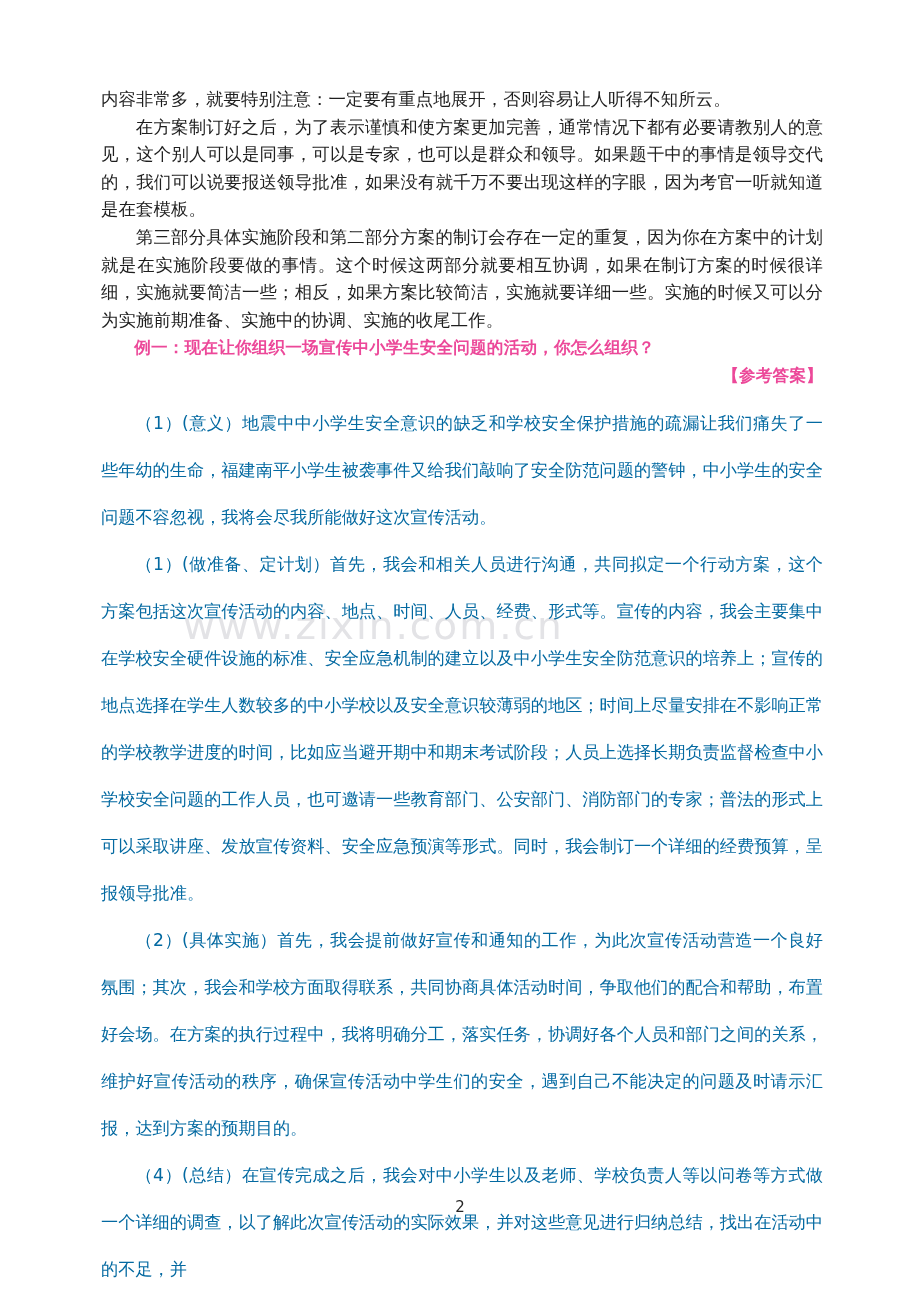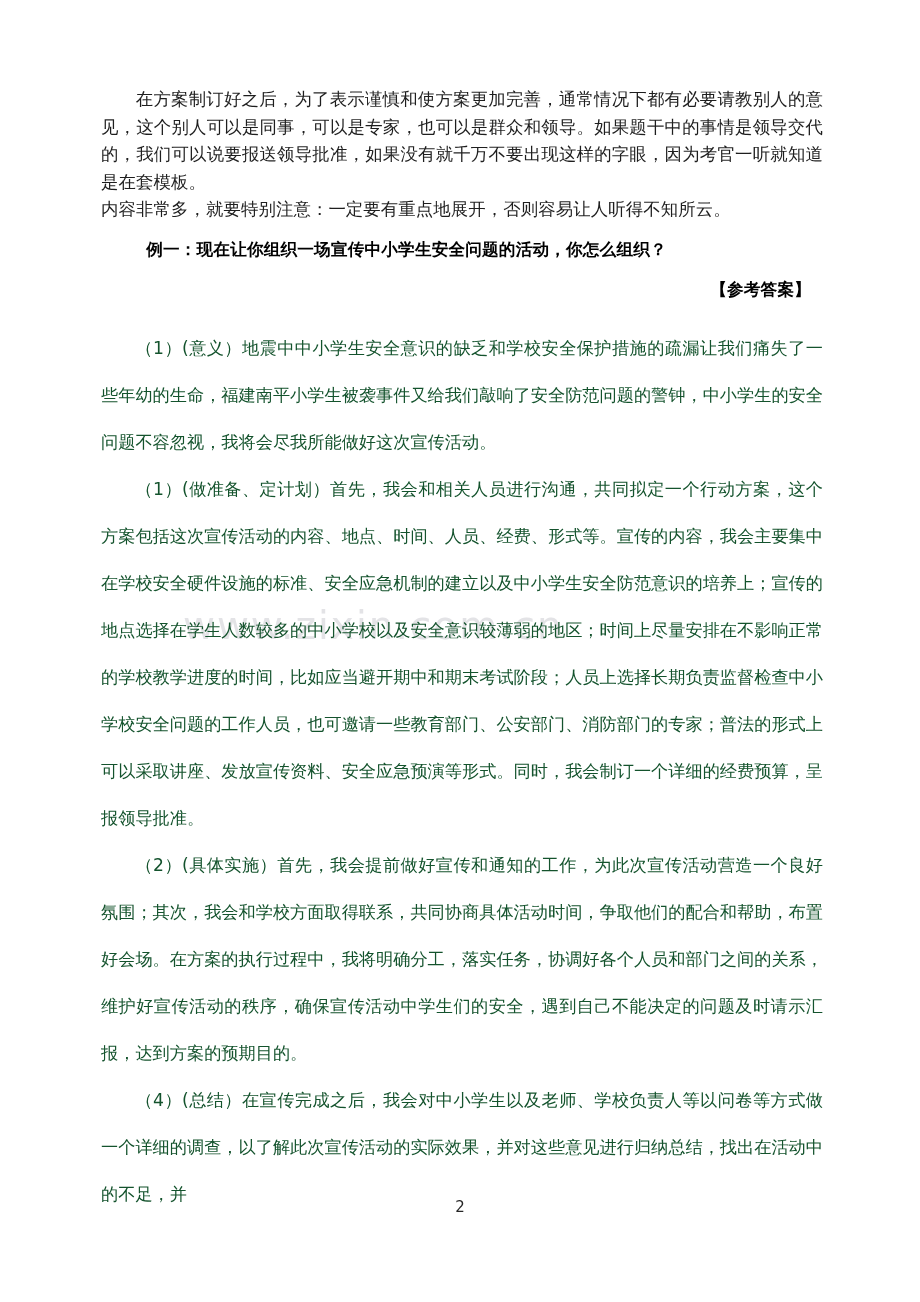--- a/index.html
+++ b/index.html
@@ -64,37 +64,37 @@
     letter-spacing: 0.1px;
   }
   .serif-p.noindent { text-indent: 0; }
 
   
   .bold-head {
     font-family: "DejaVu Sans", "Liberation Sans", sans-serif;
     font-size: 16.6px;
     line-height: 27.6px;
     font-weight: 700;
-    margin: 12px;
+    margin: 0;
     text-indent: 2em;
-    color: #000000;
+    color: #ec4899;
     letter-spacing: 0.2px;
   }
   .bold-head.noindent { text-indent: 0; text-align: right; }
 
   
   .ans-p {
     font-family: "DejaVu Sans", "Liberation Sans", sans-serif;
     font-size: 17.2px;
     line-height: 47px;
     text-align: justify;
     text-justify: inter-ideograph;
     text-indent: 2em;
     margin: 0;
-    color: #14532d;
+    color: #0369a1;
     letter-spacing: 0px;
   }
 
   .gap-before-answer { height: 10px; }
 
   #page-number {
     position: absolute;
     left: 0;
     top: 1198px;
     width: 920px;
@@ -107,24 +107,25 @@
 </style>
 </head>
 <body>
 
 <div id="page">
 
   <div id="watermark">www.zixin.com.cn</div>
 
   <div id="body-content">
 
+    <p class="serif-p noindent">内容非常多，就要特别注意：一定要有重点地展开，否则容易让人听得不知所云。</p>
+
     <p class="serif-p">在方案制订好之后，为了表示谨慎和使方案更加完善，通常情况下都有必要请教别人的意见，这个别人可以是同事，可以是专家，也可以是群众和领导。如果题干中的事情是领导交代的，我们可以说要报送领导批准，如果没有就千万不要出现这样的字眼，因为考官一听就知道是在套模板。</p>
 
-    <p class="serif-p noindent">内容非常多，就要特别注意：一定要有重点地展开，否则容易让人听得不知所云。</p>
-
+    <p class="serif-p">第三部分具体实施阶段和第二部分方案的制订会存在一定的重复，因为你在方案中的计划就是在实施阶段要做的事情。这个时候这两部分就要相互协调，如果在制订方案的时候很详细，实施就要简洁一些；相反，如果方案比较简洁，实施就要详细一些。实施的时候又可以分为实施前期准备、实施中的协调、实施的收尾工作。</p>
 
 
     <p class="bold-head">例一：现在让你组织一场宣传中小学生安全问题的活动，你怎么组织？</p>
 
     <p class="bold-head noindent">【参考答案】</p>
 
     <div class="gap-before-answer"></div>
 
     <p class="ans-p">（1）(意义）地震中中小学生安全意识的缺乏和学校安全保护措施的疏漏让我们痛失了一些年幼的生命，福建南平小学生被袭事件又给我们敲响了安全防范问题的警钟，中小学生的安全问题不容忽视，我将会尽我所能做好这次宣传活动。</p>
 

